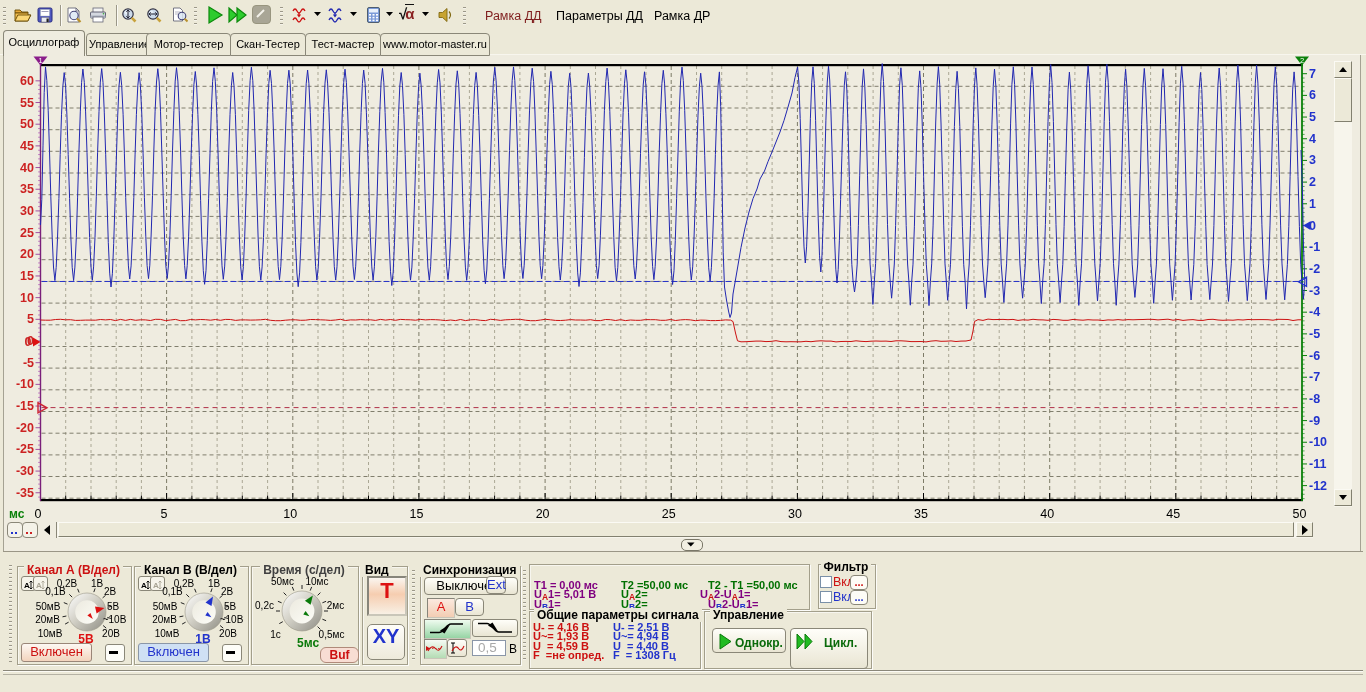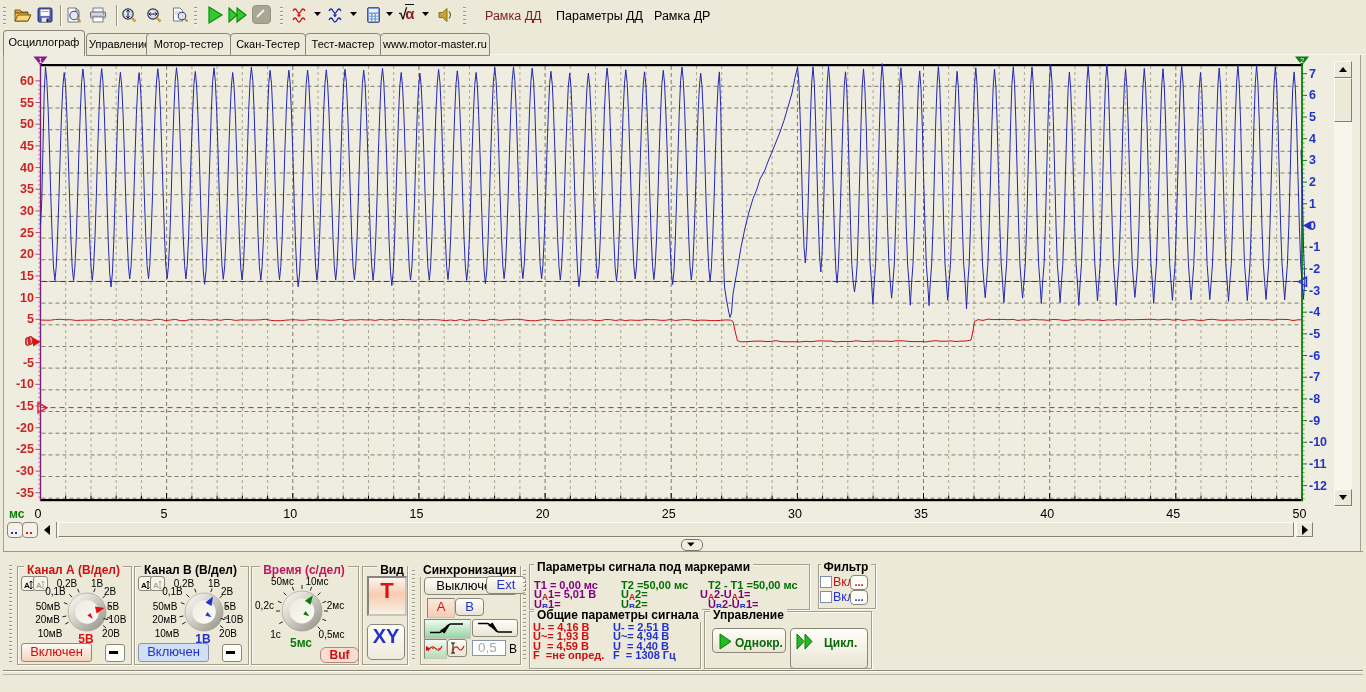--- a/index.html
+++ b/index.html
@@ -641,21 +641,21 @@
 <div class="abs klbl" style="left:164.5px;top:614px">20мВ</div>
 <div class="abs klbl" style="left:231.5px;top:614px">~10В</div>
 <div class="abs klbl" style="left:167.0px;top:628px">10мВ</div>
 <div class="abs klbl" style="left:228.0px;top:628px">20В</div>
 <div class="abs" style="left:183px;top:632px;width:40px;text-align:center;font:bold 12px 'Liberation Sans',sans-serif;color:#2233cc">1В</div>
 <div class="abs" style="left:138px;top:643px;width:69px;height:17px;background:#cfe0f4;border:1px solid #8a96a8;border-radius:3px;text-align:center;line-height:16px;font:13px 'Liberation Sans',sans-serif;color:#2233cc">Включен</div>
 <div class="abs" style="left:222px;top:644px;width:18px;height:16px;background:#fdfdf8;border:1px solid #8a8778;border-radius:3px">
       <div style="position:absolute;left:3px;top:6px;width:9px;height:3px;background:#000"></div>
     </div>
 <div class="abs grp" style="left:251px;top:566px;width:106px;height:97px"></div>
-<div class="abs" style="left:251px;top:560px;width:106px;text-align:center"><span class="gtitle" style="color:#be185d">Время (с/дел)</span></div>
+<div class="abs" style="left:251px;top:560px;width:106px;text-align:center"><span class="gtitle" style="color:#404040">Время (с/дел)</span></div>
 <svg class="abs" style="left:270px;top:585px" width="64" height="56" viewBox="270 585 64 56">
       <circle cx="302" cy="611" r="20" fill="url(#kg)" stroke="#9a9788" stroke-width="0.6"></circle>
       <circle cx="302" cy="611" r="12.4" fill="url(#kg2)"></circle>
       <line x1="282.8" y1="621.7" x2="279.3" y2="623.6" stroke="#222" stroke-width="1"></line>
       <line x1="280.0" y1="611.0" x2="276.0" y2="611.0" stroke="#222" stroke-width="1"></line>
       <line x1="281.6" y1="602.8" x2="277.9" y2="601.3" stroke="#222" stroke-width="1"></line>
       <line x1="286.4" y1="595.4" x2="283.6" y2="592.6" stroke="#222" stroke-width="1"></line>
       <line x1="293.8" y1="590.6" x2="292.3" y2="586.9" stroke="#222" stroke-width="1"></line>
       <line x1="302.0" y1="589.0" x2="302.0" y2="585.0" stroke="#222" stroke-width="1"></line>
       <line x1="310.2" y1="590.6" x2="311.7" y2="586.9" stroke="#222" stroke-width="1"></line>
@@ -666,33 +666,33 @@
       <line x1="317.6" y1="626.6" x2="320.4" y2="629.4" stroke="#222" stroke-width="1"></line>
       <polygon points="312.9,595.4 310.6,604.8 304.9,600.8" fill="#0a7a0a"></polygon>
       <polygon points="309.4,616.2 303.3,614.4 305.6,611.1" fill="#0a7a0a"></polygon>
     </svg>
 <div class="abs klbl" style="left:282.5px;top:576px">50мс</div>
 <div class="abs klbl" style="left:317.0px;top:576px">10мс</div>
 <div class="abs klbl" style="left:264.5px;top:600px">0,2с</div>
 <div class="abs klbl" style="left:335.5px;top:600px">2мс</div>
 <div class="abs klbl" style="left:275.5px;top:629px">1с</div>
 <div class="abs klbl" style="left:331.5px;top:629px">0,5мс</div>
-<div class="abs" style="left:281px;top:636px;width:40px;text-align:center;font:bold 12px 'Liberation Sans',sans-serif;color:#0a7a0a">5мс</div>
+<div class="abs" style="left:297px;top:636px;width:40px;text-align:left;font:bold 12px 'Liberation Sans',sans-serif;color:#0a7a0a">5мс</div>
 <div class="abs" style="left:320px;top:647px;width:37px;height:14px;background:#f8ddd3;border:1px solid #b08a7a;border-radius:6px;text-align:center;line-height:13px;font:bold 12px 'Liberation Sans',sans-serif;color:#cc1111">Buf</div>
 <div class="abs grp" style="left:362px;top:566px;width:44px;height:97px"></div>
-<div class="abs" style="left:370px;top:560px;width:44px;text-align:center"><span class="gtitle" style="color:#000">Вид</span></div>
+<div class="abs" style="left:362px;top:560px;width:44px;"><span class="gtitle" style="color:#000">Вид</span></div>
 <div class="abs" style="left:367px;top:576px;width:36px;height:36px;border:2px solid;border-color:#87857a #c9c6b9 #c9c6b9 #87857a;background:linear-gradient(180deg,#faf6f0,#f6cdb0 45%,#f8f0e4);text-align:center;line-height:33px;font:bold 22px 'Liberation Sans',sans-serif;color:#dd1111">T</div>
 <div class="abs" style="left:367px;top:624px;width:36px;height:34px;border:1px solid #8a8778;border-radius:5px;background:linear-gradient(180deg,#fefdf9,#eeeadb);text-align:center;line-height:32px;font:bold 20px 'Liberation Sans',sans-serif;color:#2233cc">XY</div>
 <div class="abs" style="left:412px;top:570px;width:3px;height:90px;background:repeating-linear-gradient(180deg,#9b9788 0,#9b9788 1px,#f5f3ea 1px,#f5f3ea 2px,transparent 2px,transparent 4px)"></div>
 <div class="abs grp" style="left:420px;top:566px;width:99px;height:97px"></div>
 <div class="abs" style="left:420px;top:560px;width:99px;text-align:center"><span class="gtitle" style="color:#000">Синхронизация</span></div>
 <div class="abs btn" style="left:424px;top:577px;width:94px;height:18px;line-height:17px;text-align:center;font:13px 'Liberation Sans',sans-serif">Выключена</div>
 <div class="abs" style="left:427px;top:598px;width:26px;height:18px;border:1px solid;border-color:#87857a #c9c6b9 #c9c6b9 #87857a;background:linear-gradient(180deg,#fbeadf,#f3cdb3);text-align:center;line-height:17px;font:13px 'Liberation Sans',sans-serif;color:#dd1111">А</div>
 <div class="abs btn" style="left:455px;top:598px;width:29px;height:18px;text-align:center;line-height:17px;font:13px 'Liberation Sans',sans-serif;color:#2233cc">В</div>
-<div class="abs btn" style="left:486px;top:576px;width:40px;height:18px;text-align:center;line-height:17px;font:13px 'Liberation Sans',sans-serif;color:#2233cc">Ext</div>
+<div class="abs btn" style="left:486px;top:576px;width:20px;height:18px;text-align:center;line-height:17px;font:13px 'Liberation Sans',sans-serif;color:#2233cc">Ext</div>
 <div class="abs" style="left:424px;top:619px;width:45px;height:18px;border:1px solid;border-color:#87857a #c9c6b9 #c9c6b9 #87857a;background:linear-gradient(180deg,#effbef,#96d4a4)"><svg width="43" height="16">
         <path d="M5 12.5 H14 C19 12.5 21 4 26 4 L38 4" fill="none" stroke="#000" stroke-width="1.4"></path>
         <polygon points="25,4.5 15,10.5 19.5,13.5" fill="#000"></polygon>
       </svg></div>
 <div class="abs btn" style="left:472px;top:619px;width:46px;height:18px;border-radius:3px"><svg width="44" height="16">
         <path d="M5 3.5 H14 C19 3.5 21 12 26 12 L39 12" fill="none" stroke="#000" stroke-width="1.4"></path>
         <polygon points="25,11.5 15,5.5 19.5,2.5" fill="#000"></polygon>
       </svg></div>
 <div class="abs" style="left:424px;top:639px;width:21px;height:18px;border:1px solid;border-color:#87857a #c9c6b9 #c9c6b9 #87857a;background:linear-gradient(180deg,#f6fbf4,#b4dcb4)"><svg width="19" height="16">
         <polygon points="1,6 5,8.5 1,11" fill="#cc1111"></polygon>
@@ -700,21 +700,20 @@
         <path d="M3 11 q3.5 -7 8 -2 q3 3.5 6 -3" fill="none" stroke="#cc1111" stroke-width="1.1"></path>
       </svg></div>
 <div class="abs btn" style="left:447px;top:639px;width:20px;height:18px;border-radius:3px"><svg width="18" height="16">
         <path d="M5 3 V13 M3 3 H7 M3 13 H7" stroke="#000" stroke-width="1"></path>
         <path d="M4 11 q3.5 -7 7 -2 q2.5 3 5 -3" fill="none" stroke="#cc1111" stroke-width="1.1"></path>
       </svg></div>
 <div class="abs" style="left:472px;top:640px;width:34px;height:16px;background:#fff;border:1px solid #8a96a8;font:13.5px 'Liberation Sans',sans-serif;color:#a8a8a8;padding-left:5px;box-sizing:border-box;line-height:14px">0,5</div>
 <div class="abs" style="left:509px;top:642px;font:12px 'Liberation Sans',sans-serif;color:#000">В</div>
 <div class="abs" style="left:523px;top:570px;width:3px;height:90px;background:repeating-linear-gradient(180deg,#9b9788 0,#9b9788 1px,#f5f3ea 1px,#f5f3ea 2px,transparent 2px,transparent 4px)"></div>
 <div class="abs grp" style="left:529px;top:564px;width:279px;height:44px"></div>
-<div class="abs" style="left:534px;top:557px"><span class="gtitle" style="color:#000">Параметры сигнала под маркерами</span></div>
 <div class="abs" style="left:534px;top:575px"><span class="pv" style="color:#800080">Т1 = 0,00 мс</span></div>
 <div class="abs" style="left:621px;top:575px"><span class="pv" style="color:#007000">Т2 =50,00 мс</span></div>
 <div class="abs" style="left:708px;top:575px"><span class="pv" style="color:#007000">Т2 - Т1 =50,00 мс</span></div>
 <div class="abs" style="left:534px;top:584px"><span class="pv" style="color:#800080">U<span style="font-size:8.5px;color:#cc1111;vertical-align:-1.5px">А</span>1= 5,01 В</span></div>
 <div class="abs" style="left:621px;top:584px"><span class="pv" style="color:#007000">U<span style="font-size:8.5px;color:#cc1111;vertical-align:-1.5px">А</span>2=</span></div>
 <div class="abs" style="left:700px;top:584px"><span class="pv" style="color:#800080">U<span style="font-size:8.5px;color:#cc1111;vertical-align:-1.5px">А</span>2-U<span style="font-size:8.5px;color:#cc1111;vertical-align:-1.5px">А</span>1=</span></div>
 <div class="abs" style="left:534px;top:594px"><span class="pv" style="color:#800080">U<span style="font-size:8.5px;color:#2233cc;vertical-align:-1.5px">В</span>1=</span></div>
 <div class="abs" style="left:621px;top:594px"><span class="pv" style="color:#007000">U<span style="font-size:8.5px;color:#2233cc;vertical-align:-1.5px">В</span>2=</span></div>
 <div class="abs" style="left:708px;top:594px"><span class="pv" style="color:#800080">U<span style="font-size:8.5px;color:#2233cc;vertical-align:-1.5px">В</span>2-U<span style="font-size:8.5px;color:#2233cc;vertical-align:-1.5px">В</span>1=</span></div>
 <div class="abs grp" style="left:818px;top:564px;width:56px;height:43px"></div>

